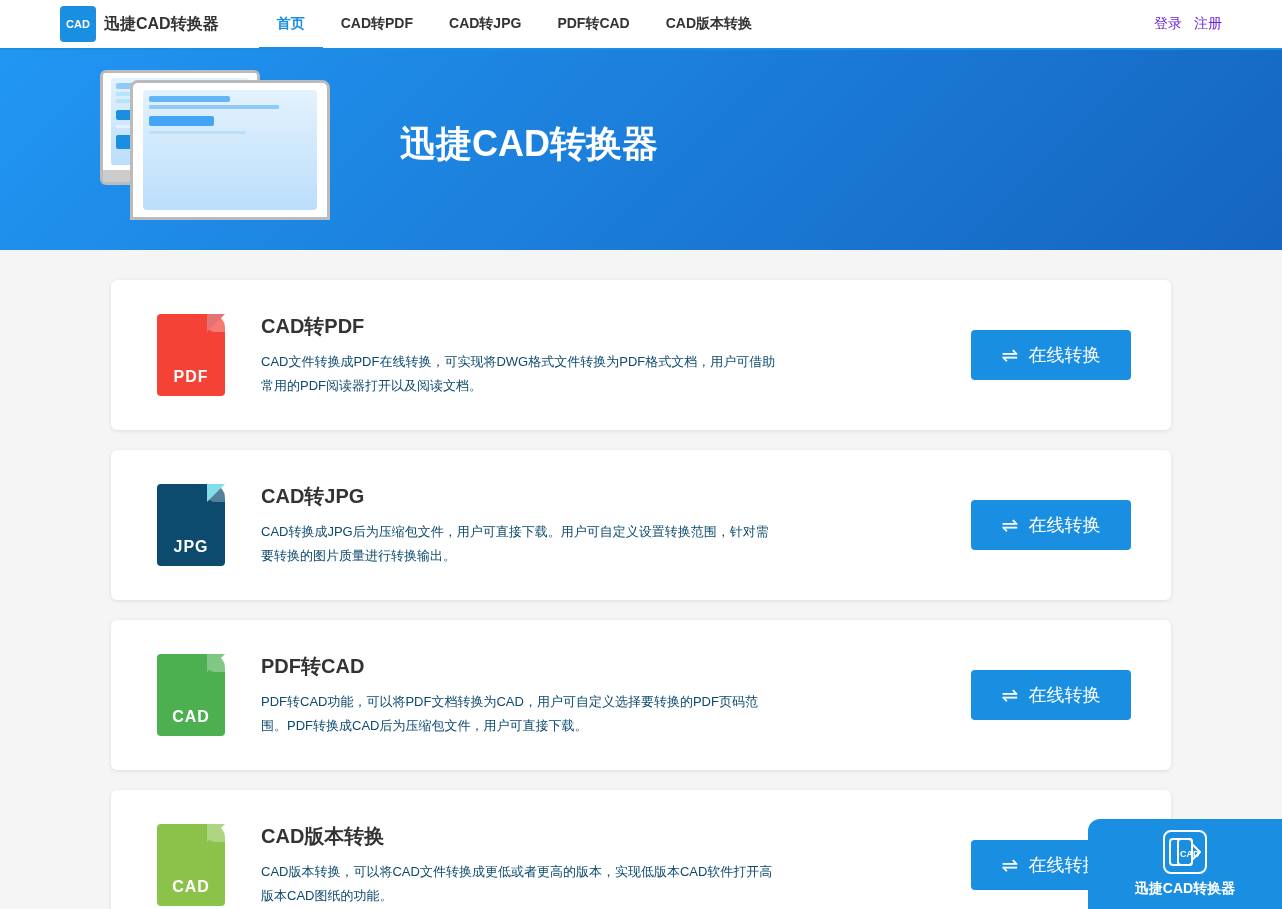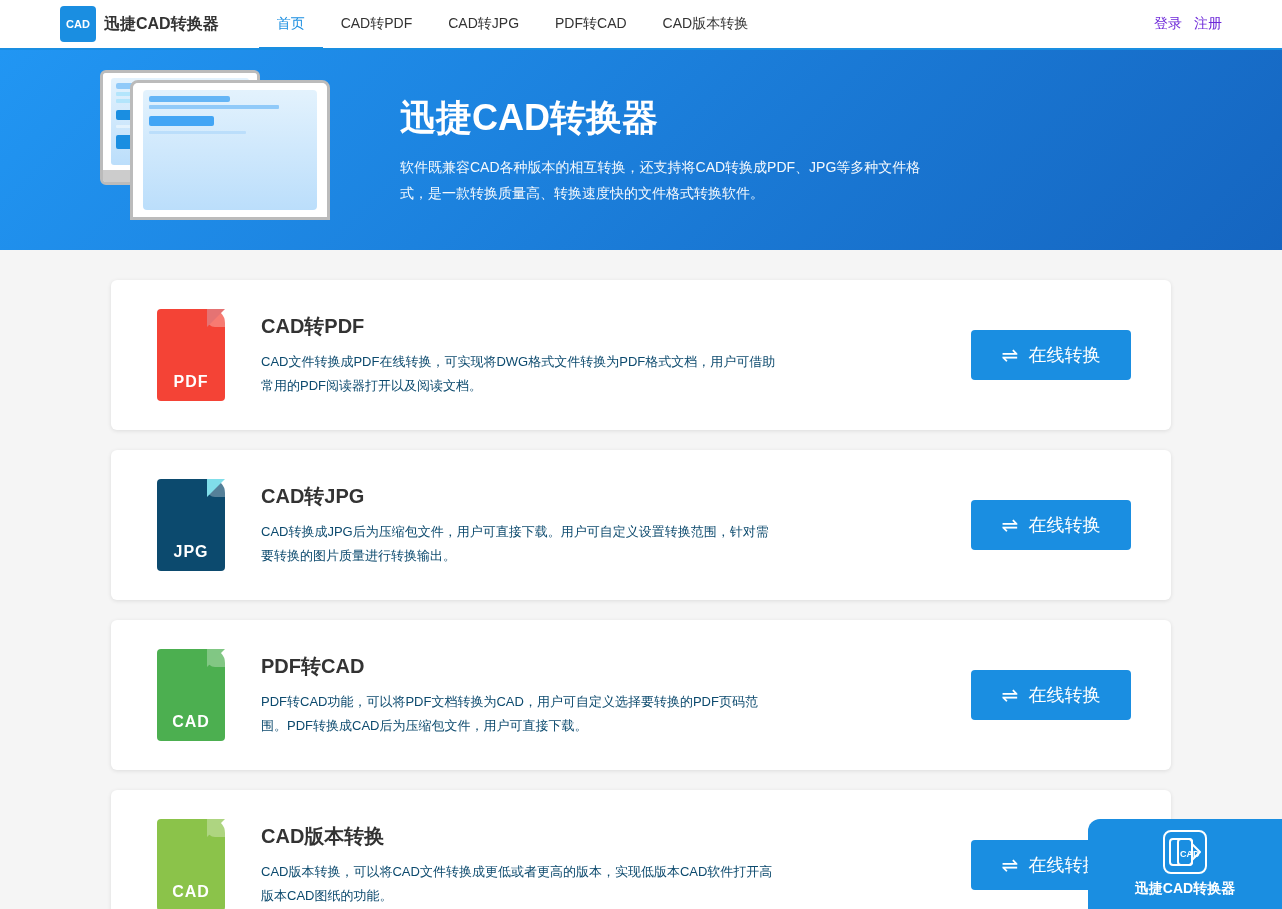--- a/index.html
+++ b/index.html
@@ -21,21 +21,21 @@
       margin-right: 40px;
     }
     .nav-logo-icon {
       width: 36px; height: 36px;
       background: #1a8ee1;
       border-radius: 4px;
       display: flex; align-items: center; justify-content: center;
       color: #fff; font-weight: bold; font-size: 11px;
     }
     .nav-logo-text { font-size: 16px; color: #333; font-weight: bold; }
-    .nav-menu { display: flex; align-items: center; gap: 0; flex: 1; }
+    .nav-menu { display: flex; align-items: center; gap: 0; flex: 1; font-weight: bold; }
     .nav-item {
       padding: 0 18px;
       height: 50px;
       display: flex; align-items: center;
       font-size: 14px;
       color: #333;
       cursor: pointer;
       text-decoration: none;
       position: relative;
     }
@@ -141,21 +141,21 @@
       gap: 30px;
     }
     .card-icon {
       width: 80px; height: 90px;
       flex-shrink: 0;
       position: relative;
       display: flex; align-items: center; justify-content: center;
     }
     
     .file-icon {
-      width: 68px; height: 92px;
+      width: 68px; height: 82px;
       border-radius: 4px 14px 4px 4px;
       position: relative;
       display: flex; align-items: flex-end; justify-content: center;
       padding-bottom: 10px;
     }
     .file-icon::before {
       content: '';
       position: absolute;
       top: 0; right: 0;
       width: 18px; height: 18px;
@@ -275,21 +275,20 @@
           <div class="laptop-bar" style="background:#64b5f6;width:50%"></div>
           <div class="laptop-row" style="background:#90caf9"></div>
           <div class="laptop-btn" style="background:#42a5f5;width:40%"></div>
           <div style="height:3px;background:#bbdefb;border-radius:1px;width:60%;margin-top:2px;"></div>
         </div>
       </div>
     </div>
   </div>
   <div class="hero-text">
     <div class="hero-title">迅捷CAD转换器</div>
-    <div class="hero-desc">软件既兼容CAD各种版本的相互转换，还支持将CAD转换成PDF、JPG等多种文件格式，是一款转换质量高、转换速度快的文件格式转换软件。</div>
   </div>
 </section>
 
 <div class="main">
 
   <div class="card">
     <div class="card-icon">
       <div class="file-icon pdf">
         <span class="file-label">PDF</span>
       </div>

